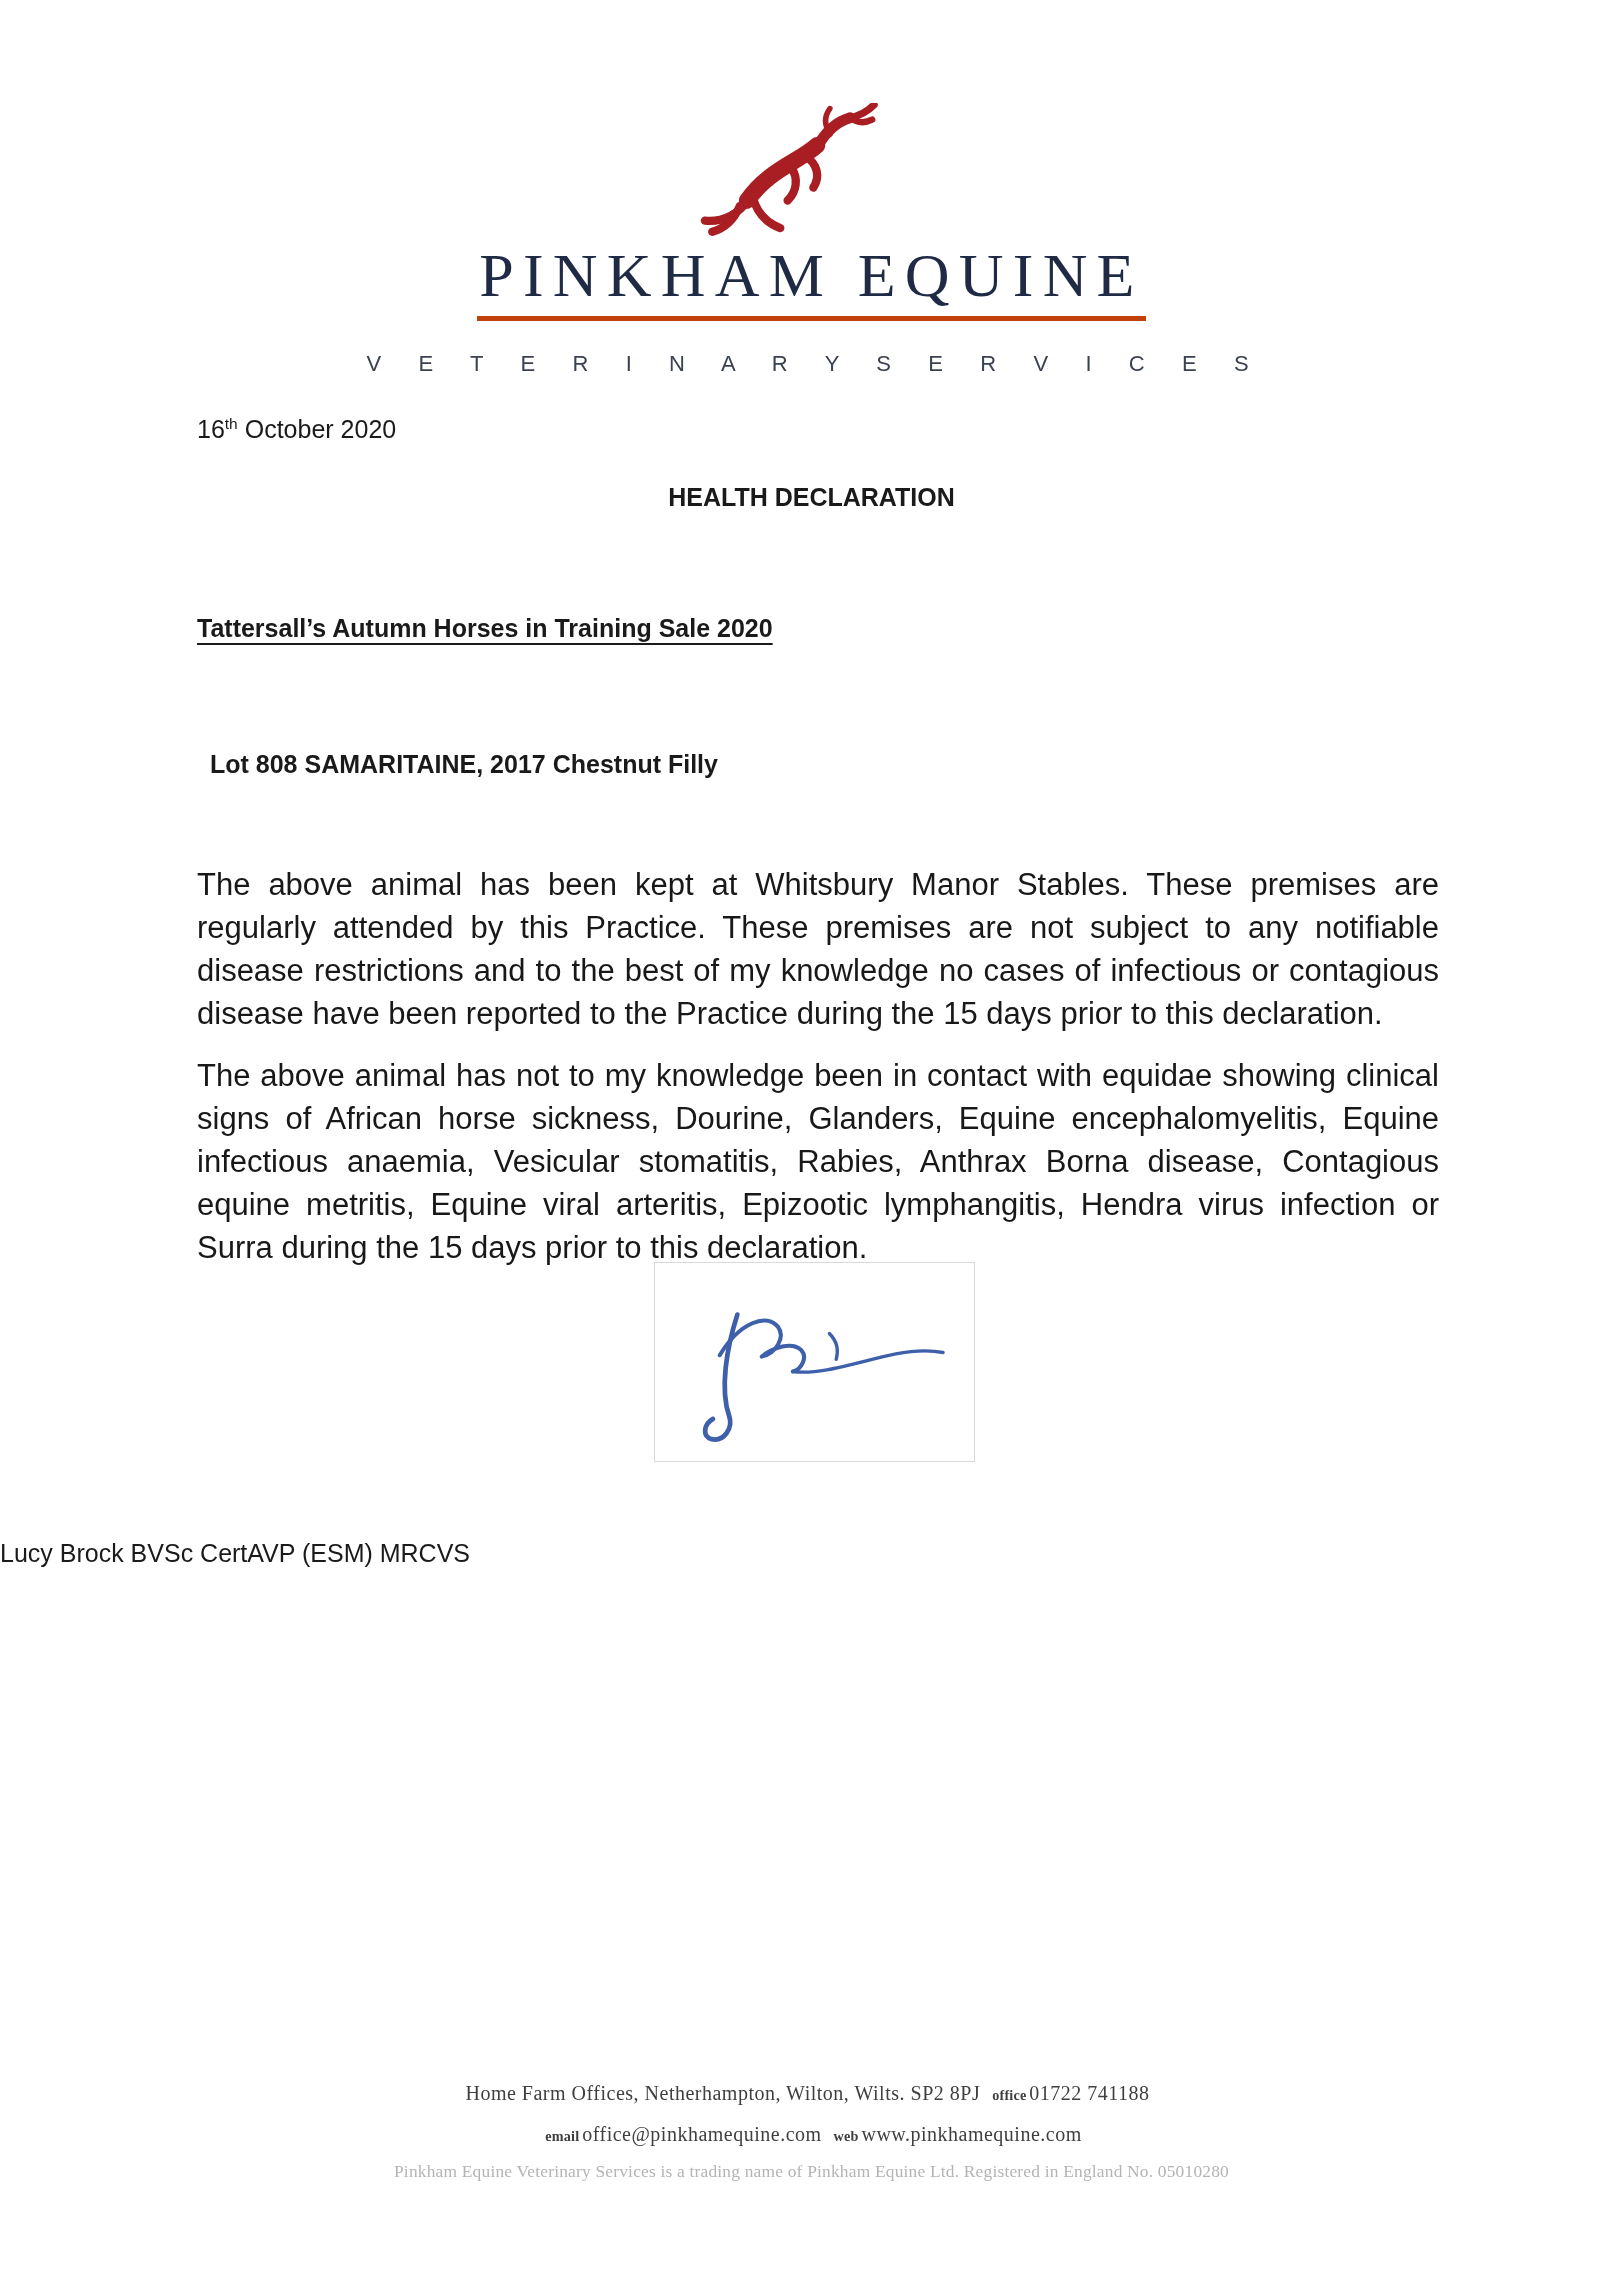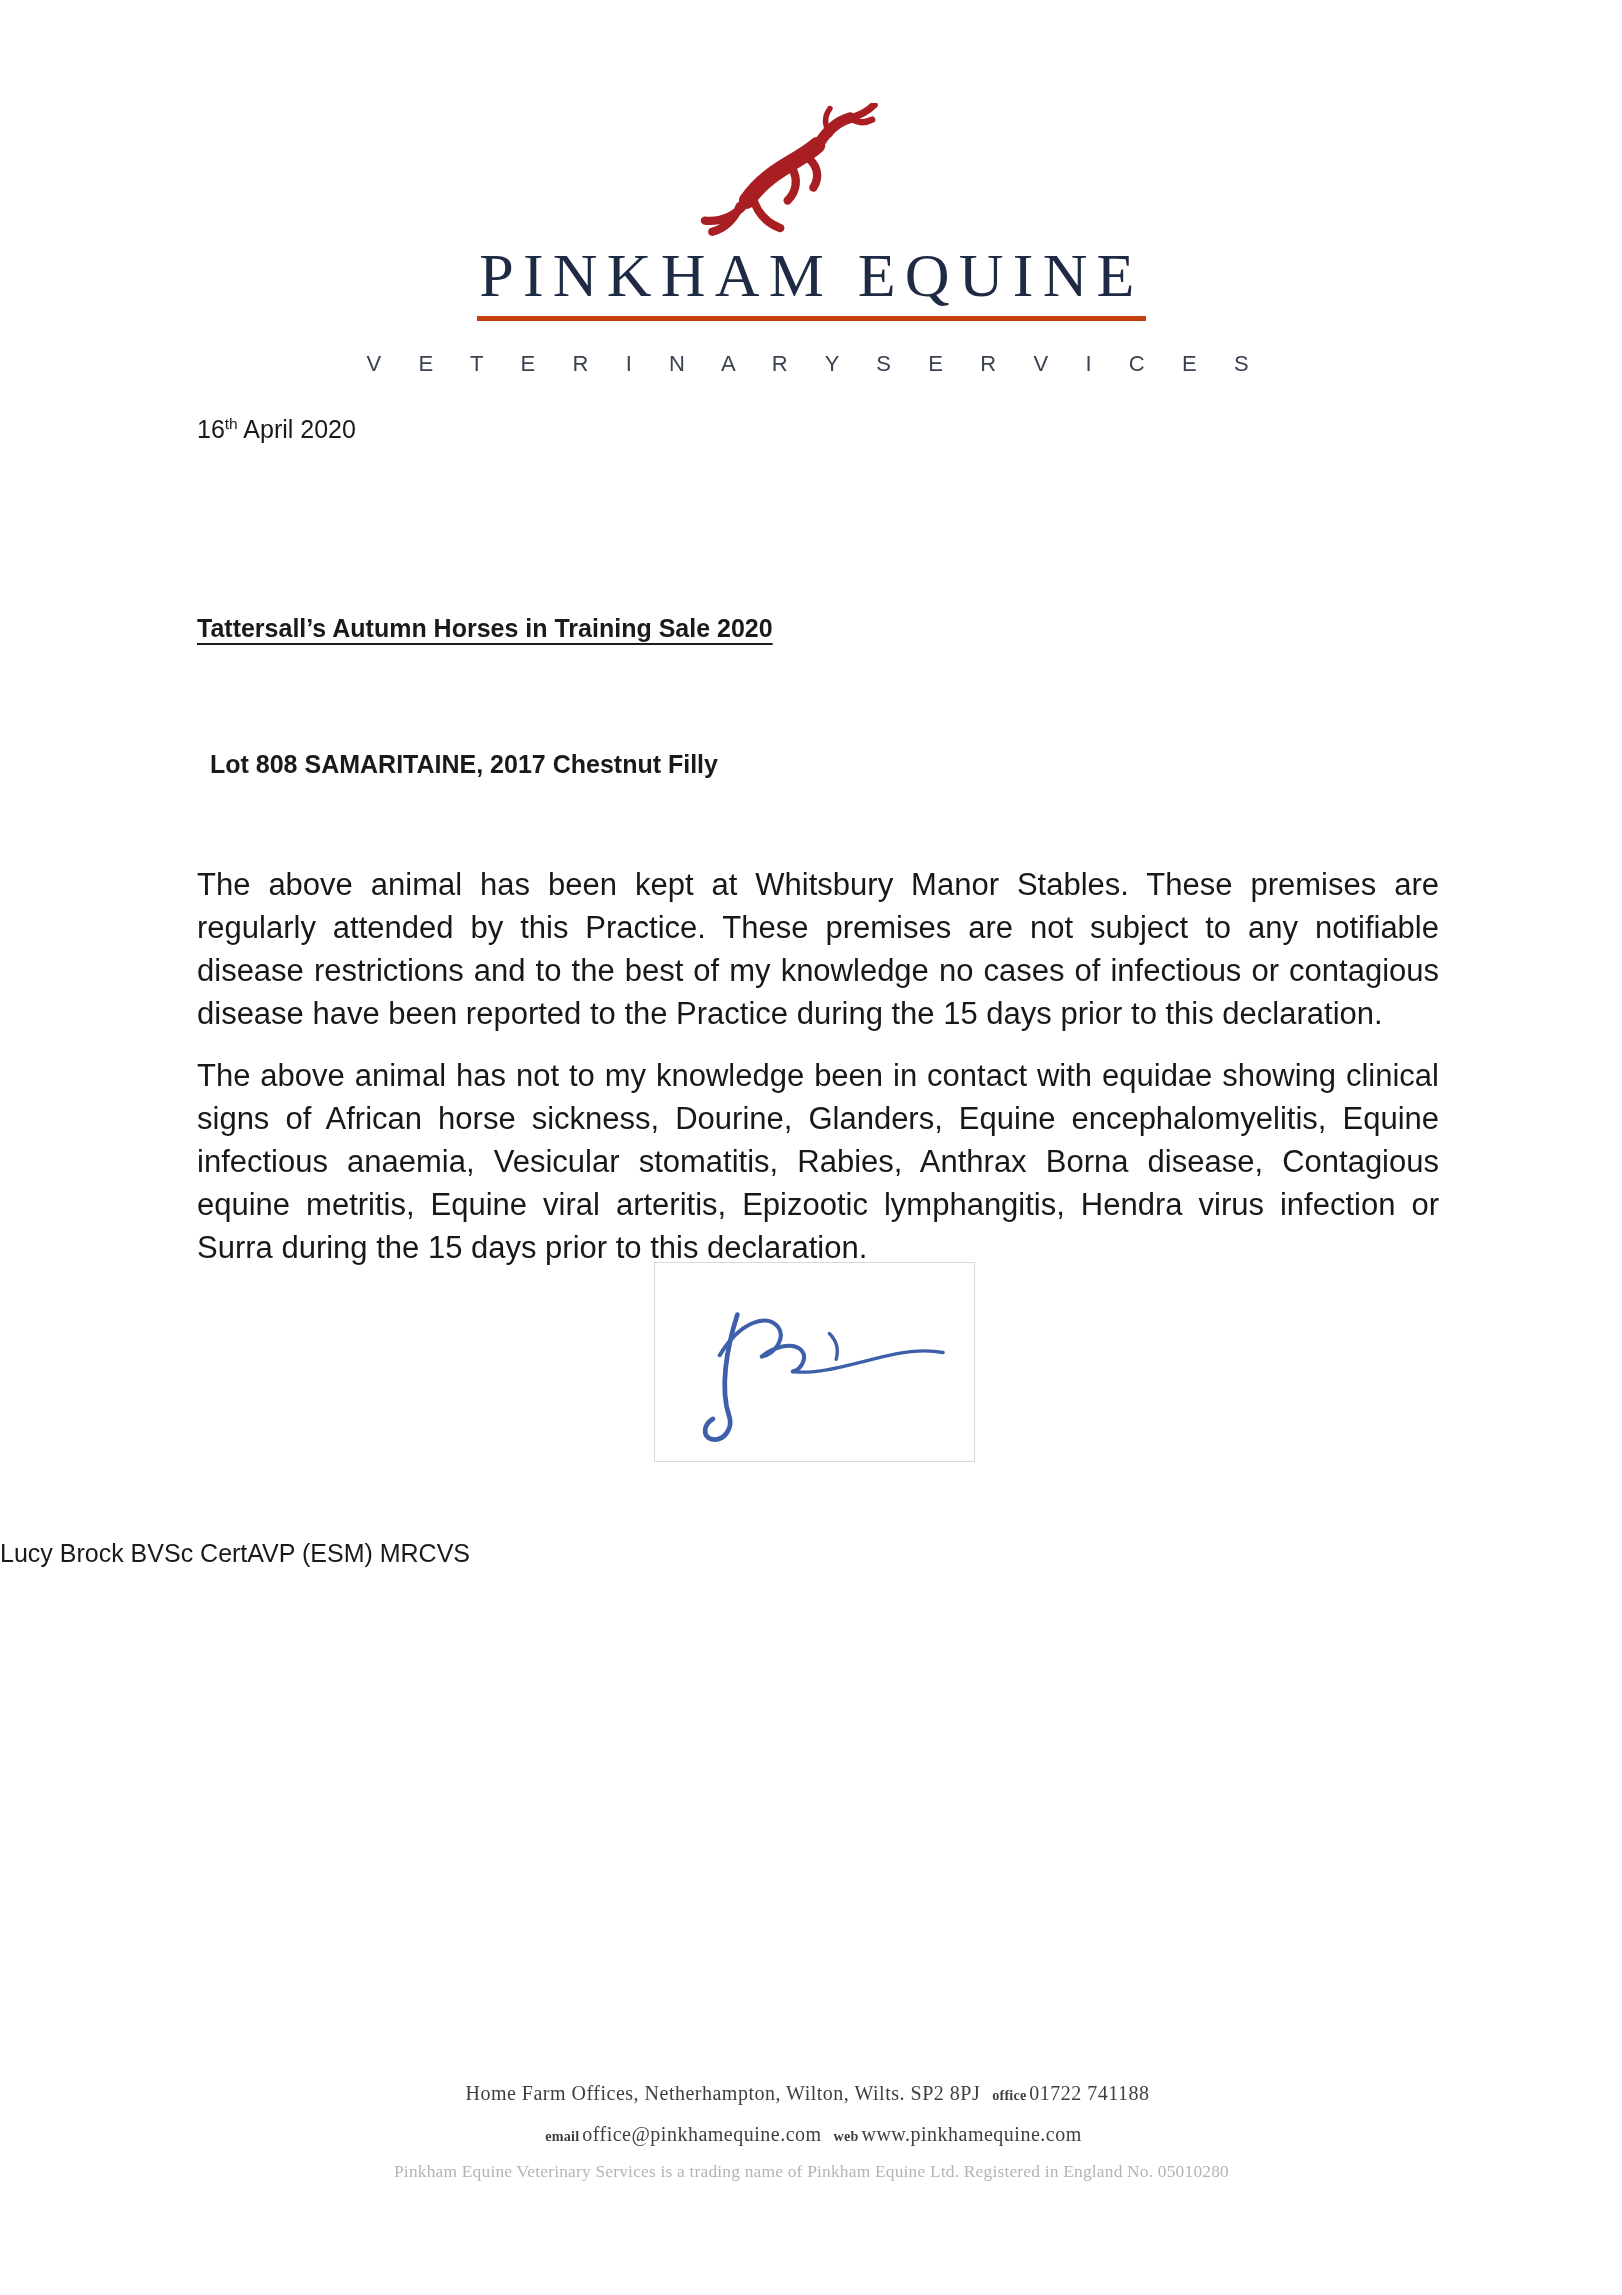--- a/index.html
+++ b/index.html
@@ -113,22 +113,23 @@
         <path d="M66,102 C70,118 80,130 96,136" stroke-width="9"></path>
         <path d="M52,112 C46,126 36,136 22,140" stroke-width="9"></path>
       </svg>
     </span>
     <div>
       <span class="brand">PINKHAM EQUINE</span>
     </div>
     <div class="brand-subtitle">V E T E R I N A R Y   S E R V I C E S</div>
   </header>
 
-  <div class="date-line"><span>16</span><sup>th</sup><span> April 2020</span></div>
+  <div class="date-line"><span>16</span><sup>th</sup><span> October 2020</span></div>
 
+  <div class="doc-title">HEALTH DECLARATION</div>
 
   <div class="sale-heading">Tattersall’s Autumn Horses in Training Sale 2020</div>
   <div class="lot-heading">Lot 808 SAMARITAINE, 2017 Chestnut Filly</div>
 
   <p class="para para1">The above animal has been kept at Whitsbury Manor Stables. These premises are regularly attended by this Practice. These premises are not subject to any notifiable disease restrictions and to the best of my knowledge no cases of infectious or contagious disease have been reported to the Practice during the 15 days prior to this declaration.</p>
   <p class="para para2">The above animal has not to my knowledge been in contact with equidae showing clinical signs of African horse sickness, Dourine, Glanders, Equine encephalomyelitis, Equine infectious anaemia, Vesicular stomatitis, Rabies, Anthrax Borna disease, Contagious equine metritis, Equine viral arteritis, Epizootic lymphangitis, Hendra virus infection or Surra during the 15 days prior to this declaration.</p>
 
   <div class="sig-box">
     <svg viewBox="0 0 420 260" width="285" height="176" fill="none" stroke="#3e5fa9" stroke-linecap="round" stroke-linejoin="round">
       <path d="M96,60 C80,110 70,170 84,210 C90,228 76,248 58,244 C44,240 46,222 60,214" stroke-width="7"></path>

